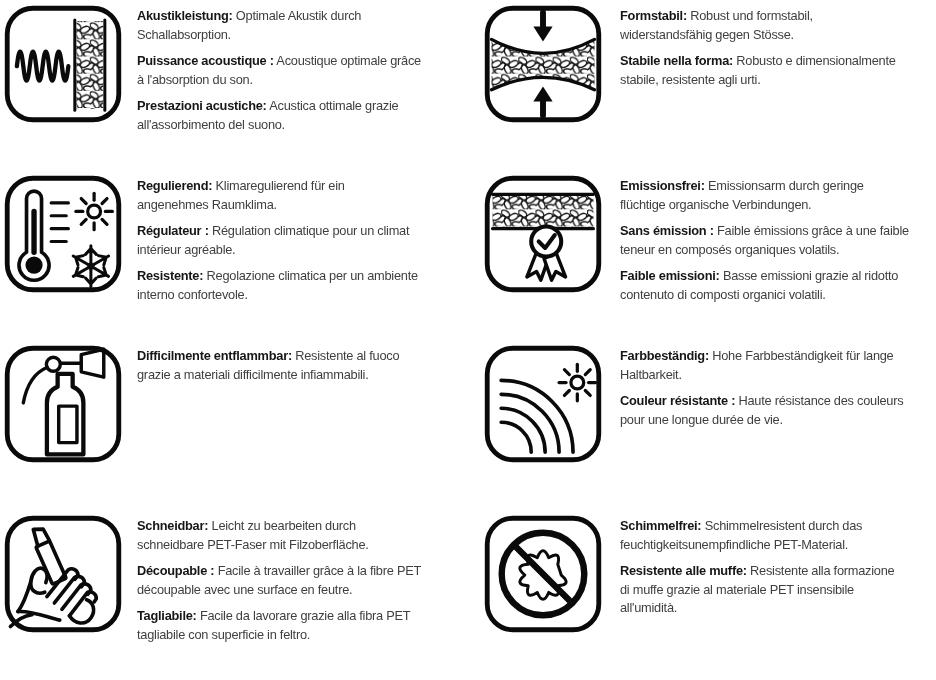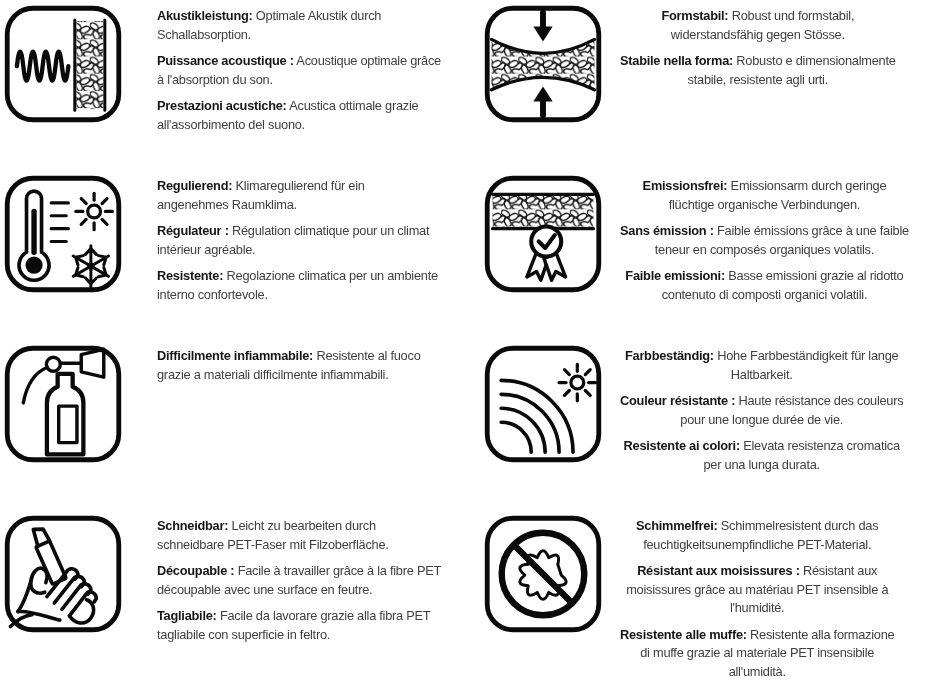--- a/index.html
+++ b/index.html
@@ -7,22 +7,22 @@
     position:relative;
     width:936px;height:680px;
     background:#ffffff;
     display:grid;
     grid-template-columns:468px 468px;
     grid-template-rows:repeat(4,170px);
     overflow:hidden;
     font-family:"Liberation Sans",sans-serif;
   }
   .tile{display:flex;align-items:flex-start;padding-top:5px;box-sizing:border-box;}
-  .tile.col-l{padding-left:4px;gap:20px;}
-  .tile.col-r{padding-left:16px;text-align:center;}
+  .tile.col-l{padding-left:4px;}
+  .tile.col-r{padding-left:16px;}
   .icon-box{width:118px;height:118px;flex:0 0 auto;}
   .tile.col-l .icon-box{margin-right:15px;}
   .tile.col-r .icon-box{margin-right:18px;}
   .icon-box svg{display:block;}
   .text-col{padding-top:2px;max-width:325px;}
   .tile.col-r .text-col{max-width:316px;}
   .text-col p{
     margin:0 0 8px 0;
     font-size:12.8px;
     line-height:18.5px;
@@ -177,21 +177,21 @@
           <path stroke-width="4" d="M40,102 L40,54 Q40,43 50,39 L50,27 L64,27 L64,39 Q74,43 74,54 L74,102 Z"></path>
           <circle cx="46" cy="18" r="6.5" stroke-width="3.2"></circle>
           <path d="M53,17 L72,17" stroke-width="3.2"></path>
           <path d="M72,9 L93,4 L93,30 L72,25 Z" stroke-width="3.2"></path>
           <path d="M40,21 C28,26 21,38 18,54" stroke-width="3.2"></path>
           <rect x="51" y="57" width="17" height="34" stroke-width="3.2"></rect>
         </g>
       </svg>
     </div>
     <div class="text-col">
-      <p><b>Difficilmente infiammabile:</b> <span>Resistente al fuoco
+      <p><b>Difficilmente entflammbar:</b> <span>Resistente al fuoco
 grazie a materiali difficilmente infiammabili.</span></p>
     </div>
   </div>
 
   <div class="tile col-r">
     <div class="icon-box">
       <svg width="118" height="118" viewBox="0 0 110 110">
         <g class="ic">
           <rect x="3" y="3" width="104" height="104" rx="24" stroke-width="4.5"></rect>
           <path stroke-width="3.4" d="M16,72 A28,28 0 0 1 44,100"></path>
@@ -212,22 +212,20 @@
             </g>
           </g>
         </g>
       </svg>
     </div>
     <div class="text-col">
       <p><b>Farbbeständig:</b> <span>Hohe Farbbeständigkeit für lange
 Haltbarkeit.</span></p>
       <p><b>Couleur résistante&nbsp;:</b> <span>Haute résistance des couleurs
 pour une longue durée de vie.</span></p>
-      <p><b>Resistente ai colori:</b> <span>Elevata resistenza cromatica
-per una lunga durata.</span></p>
     </div>
   </div>
 
   <div class="tile col-l">
     <div class="icon-box">
       <svg width="118" height="118" viewBox="0 0 110 110">
         <g class="ic" stroke-width="3.4">
           <rect x="3" y="3" width="104" height="104" rx="24" stroke-width="4.5"></rect>
           <g transform="rotate(-24 41 38)">
             <rect x="34" y="26" width="14" height="38" rx="1.5"></rect>
@@ -262,22 +260,19 @@
           <rect x="3" y="3" width="104" height="104" rx="24" stroke-width="4.5"></rect>
           <path stroke-width="2.8" d="M72,56 Q82.6,65 68.8,66 Q72.1,79.5 60.3,72.2 Q55,85 49.7,72.2 Q37.9,79.5 41.2,66 Q27.4,65 38,56 Q27.4,47 41.2,46 Q37.9,32.5 49.7,39.8 Q55,27 60.3,39.8 Q72.1,32.5 68.8,46 Z"></path>
           <circle cx="55" cy="55" r="38.5" stroke-width="6"></circle>
           <line x1="28" y1="28" x2="82" y2="82" stroke-width="6"></line>
         </g>
       </svg>
     </div>
     <div class="text-col">
       <p><b>Schimmelfrei:</b> <span>Schimmelresistent durch das
 feuchtigkeitsunempfindliche PET-Material.</span></p>
-      <p><b>Résistant aux moisissures&nbsp;:</b> <span>Résistant aux
-moisissures grâce au matériau PET insensible à
-l'humidité.</span></p>
       <p><b>Resistente alle muffe:</b> <span>Resistente alla formazione
 di muffe grazie al materiale PET insensibile
 all'umidità.</span></p>
     </div>
   </div>
 
 </div>
 
 </body></html>

